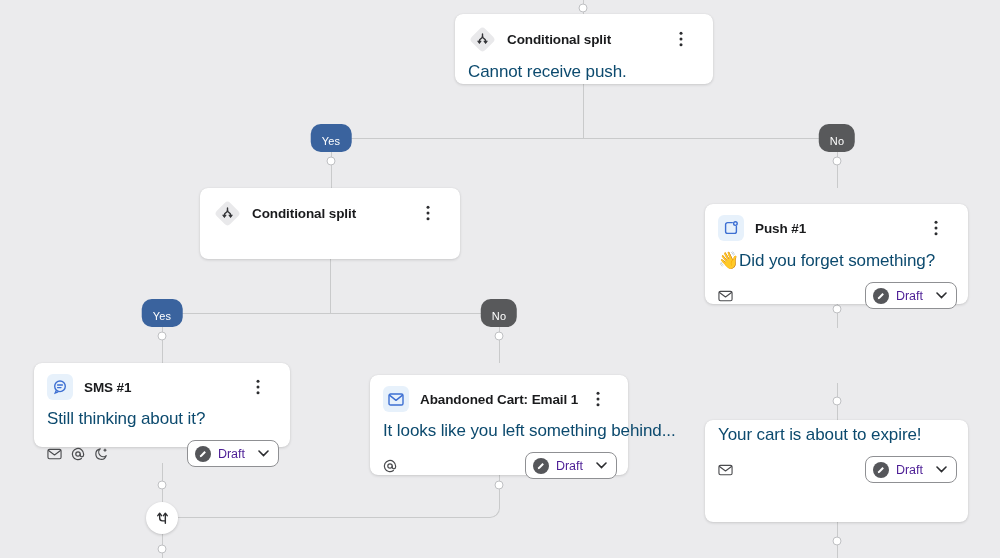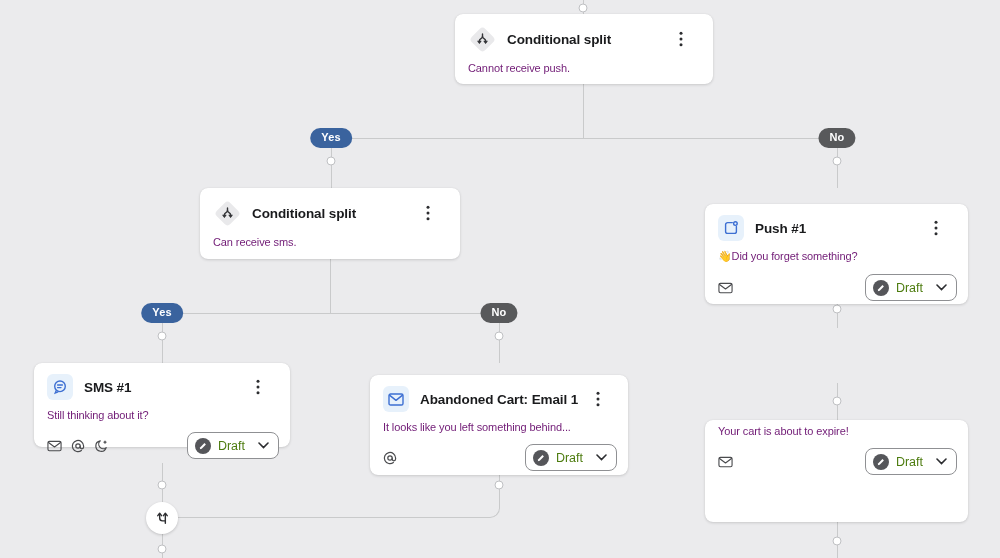--- a/index.html
+++ b/index.html
@@ -9,53 +9,53 @@
   
   .v { position:absolute; width:1px; background:#c9cacb; z-index:1; }
   .h { position:absolute; height:1px; background:#c9cacb; z-index:1; }
   .elbow { position:absolute; border-right:1px solid #c9cacb; border-bottom:1px solid #c9cacb;
            border-bottom-right-radius:10px; z-index:1; }
   .dot { position:absolute; width:9px; height:9px; border-radius:50%; background:#ffffff;
          border:1px solid #bfc0c3; transform:translate(-50%,-50%); z-index:2; }
 
   
   .pill { position:absolute; transform:translate(-50%,-50%); z-index:4;
-          font-size:11px; font-weight:700; color:#ffffff; line-height:1;
-          padding:4px 11px 5px; border-radius:10px; letter-spacing:.2px; }
+          font-size:11px; font-weight:400; color:#ffffff; line-height:1;
+          padding:12px 11px 5px; border-radius:10px; letter-spacing:.2px; }
   .pill.yes { background:#3a639e; }
   .pill.no  { background:#58595b; }
 
   
   .card { position:absolute; background:#ffffff; border-radius:8px; z-index:3;
           box-shadow:0 1px 3px rgba(0,0,0,.14), 0 0 1px rgba(0,0,0,.10); }
   .card-head { display:flex; align-items:center; gap:11px; padding:11px 21px 4px 13px; }
   .title { font-size:13.5px; font-weight:700; color:#1a1b1d; letter-spacing:-.1px; white-space:nowrap; }
   .kebab { margin-left:auto; width:22px; height:22px; border:none; background:transparent;
            display:flex; align-items:center; justify-content:center; cursor:pointer; }
-  .body-text { padding:5px 13px 2px; font-size:11px; color:#701a75; white-space:nowrap; letter-spacing:-.1px; }
+  .body-text { padding:5px 13px 2px; font-size:17px; color:#0c4a6e; white-space:nowrap; letter-spacing:-.1px; }
 
   .tile { width:26px; height:26px; border-radius:6px; flex:0 0 26px;
           display:flex; align-items:center; justify-content:center; }
   .tile.blue { background:#e7f1fb; }
   .tile.round { background:#ececee; border-radius:50%; }
   .diamond-wrap { position:relative; width:28px; height:28px; flex:0 0 28px;
                   display:flex; align-items:center; justify-content:center; }
   .diamond { position:absolute; width:19px; height:19px; background:#e9e9eb; border-radius:4px;
              transform:rotate(45deg); }
   .diamond-wrap svg { position:relative; }
 
   .foot { display:flex; align-items:center; gap:9px; padding:9px 11px 11px 13px; }
   .mini-icon { color:#4a4b4e; display:flex; align-items:center; }
 
   .draft-btn { margin-left:auto; display:flex; align-items:center; background:#fff;
                border:1px solid #8f9093; border-radius:8px; height:27px; padding:0 9px 0 7px;
                cursor:pointer; }
   .status-circ { width:16px; height:16px; border-radius:50%; background:#55565a;
                  display:flex; align-items:center; justify-content:center; }
-  .draft-label { font-size:12.5px; color:#4d7c0f; margin:0 13px 0 7px; }
+  .draft-label { font-size:12.5px; color:#4c1d95; margin:0 13px 0 7px; }
 
   .merge-node { position:absolute; width:32px; height:32px; border-radius:50%; background:#fff;
                 box-shadow:0 1px 3px rgba(0,0,0,.18); z-index:3;
                 display:flex; align-items:center; justify-content:center;
                 transform:translate(-50%,-50%); border:none; cursor:pointer; }
 
   
   #card-split-top { left:455px; top:14px;  width:258px; height:70px; }
   #card-split-sms { left:200px; top:188px; width:260px; height:71px; }
   #card-sms       { left:34px;  top:363px; width:256px; height:84px; }
@@ -141,21 +141,20 @@
       </div>
       <span class="title">Conditional split</span>
       <button class="kebab">
         <svg width="4" height="16" viewBox="0 0 4 16" fill="#2c2d30">
             <circle cx="2" cy="2.2" r="1.5"></circle>
             <circle cx="2" cy="8" r="1.5"></circle>
             <circle cx="2" cy="13.8" r="1.5"></circle>
           </svg>
       </button>
     </div>
-    <div class="body-text">Can receive sms.</div>
   </div>
 
   <div class="card" id="card-sms">
     <div class="card-head">
       <div class="tile blue">
         <svg width="16" height="16" viewBox="0 0 16 16" fill="none" stroke="#3d6fd2" stroke-width="1.4" stroke-linecap="round">
           <circle cx="8" cy="7.3" r="5.3"></circle>
             <path d="M5.6 6 h4.8 M5.6 8.6 h3.4"></path>
             <path d="M4.2 11.6 L3.2 14 L6 12.8" stroke-width="1.3"></path>
         </svg>

